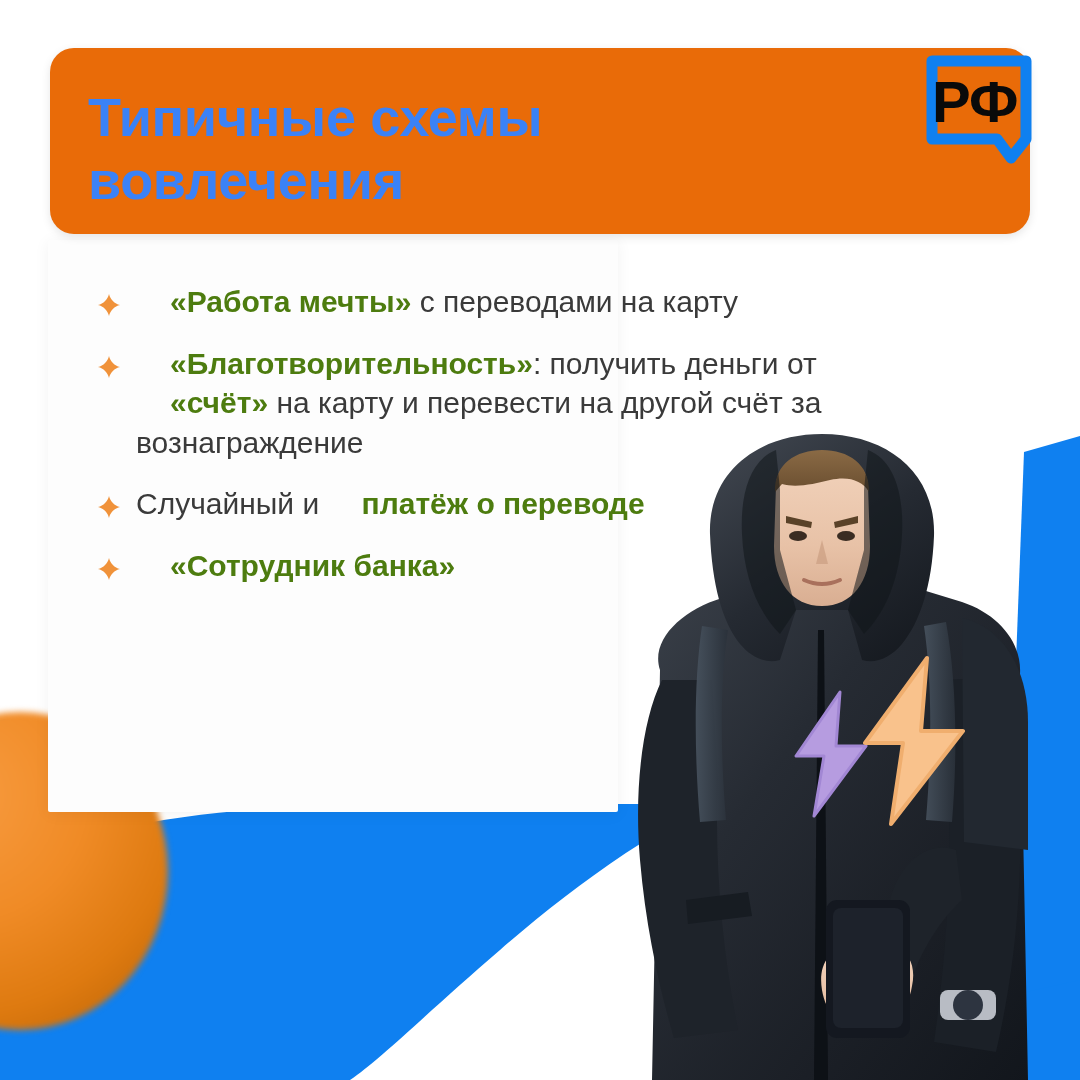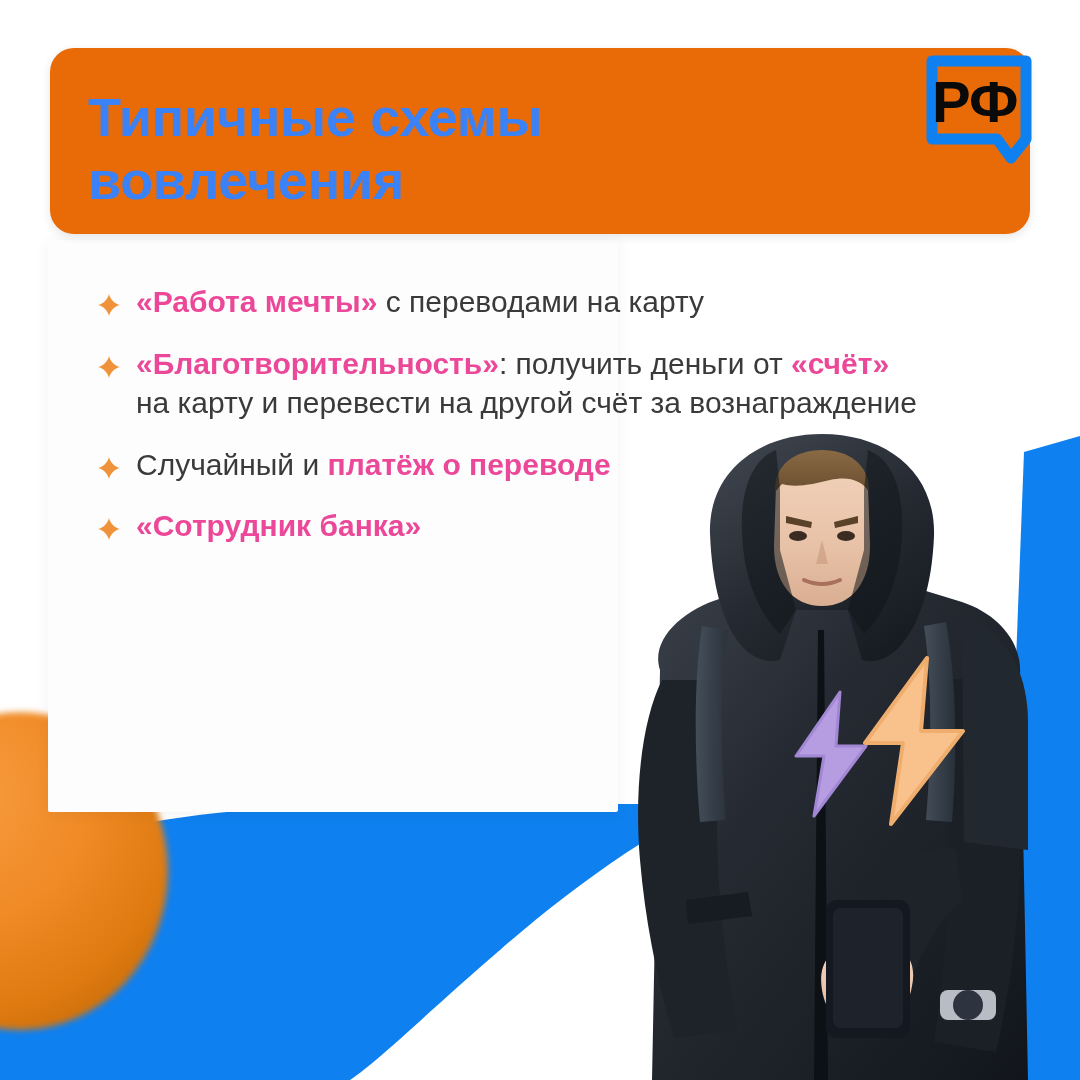--- a/index.html
+++ b/index.html
@@ -112,21 +112,21 @@
     margin-right: 16px;
   }
   .bullet svg { display: block; }
   .item-text {
     font-size: 30px;
     line-height: 1.32;
     color: #3A3A3A;
     font-weight: 400;
     letter-spacing: 0px;
   }
-  .item-text b { font-weight: 700; color: #ec4899; }
+  .item-text b { font-weight: 700; color: #4d7c0f; margin-left: 34px; }
 
   
   .photo {
     position: absolute;
     left: 590px;
     top: 430px;
     width: 470px;
     height: 650px;
   }
 

